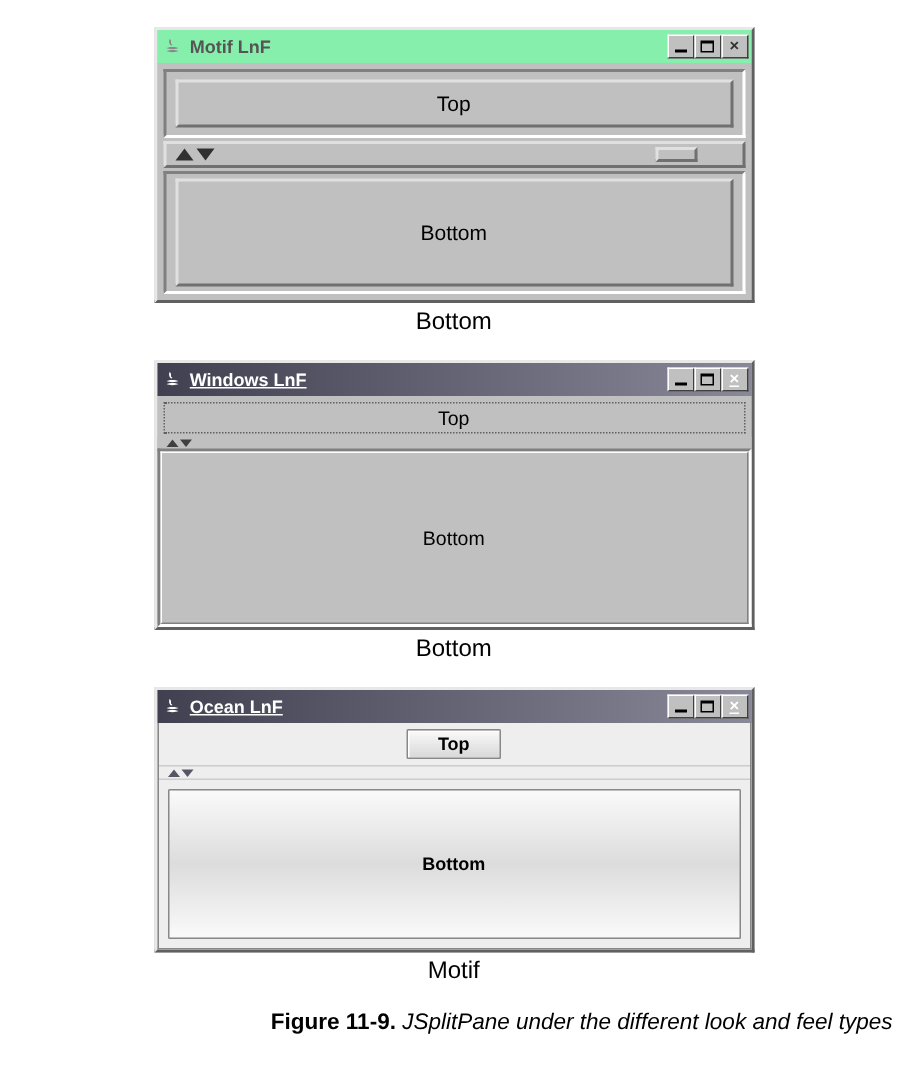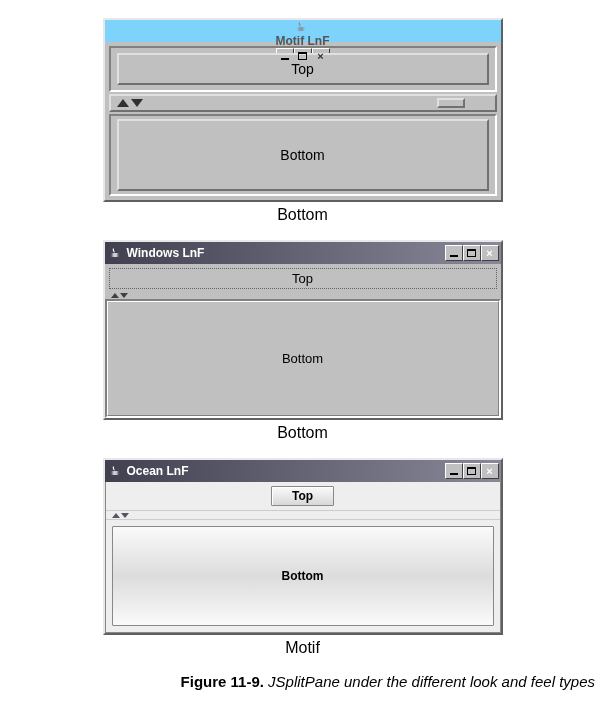--- a/index.html
+++ b/index.html
@@ -17,25 +17,25 @@
   }
   .titlebar {
     height: 22px;
     display: flex;
     align-items: center;
     padding: 0 2px;
   }
   .titlebar.dark {
     background: linear-gradient(to right, #404050, #888898);
     color: #fff;
+    text-decoration: underline;
   }
   .titlebar.light {
-    background: #7dd3fc;
+    background: #86efac;
     color: #333;
-    flex-direction: column;
   }
   .titlebar-icon {
     width: 16px; height: 16px;
     display: inline-flex; align-items: center; justify-content: center;
     margin-right: 4px;
   }
   .java-icon svg { display:block; }
   .titlebar-title {
     font-size: 12px;
     font-weight: bold;

